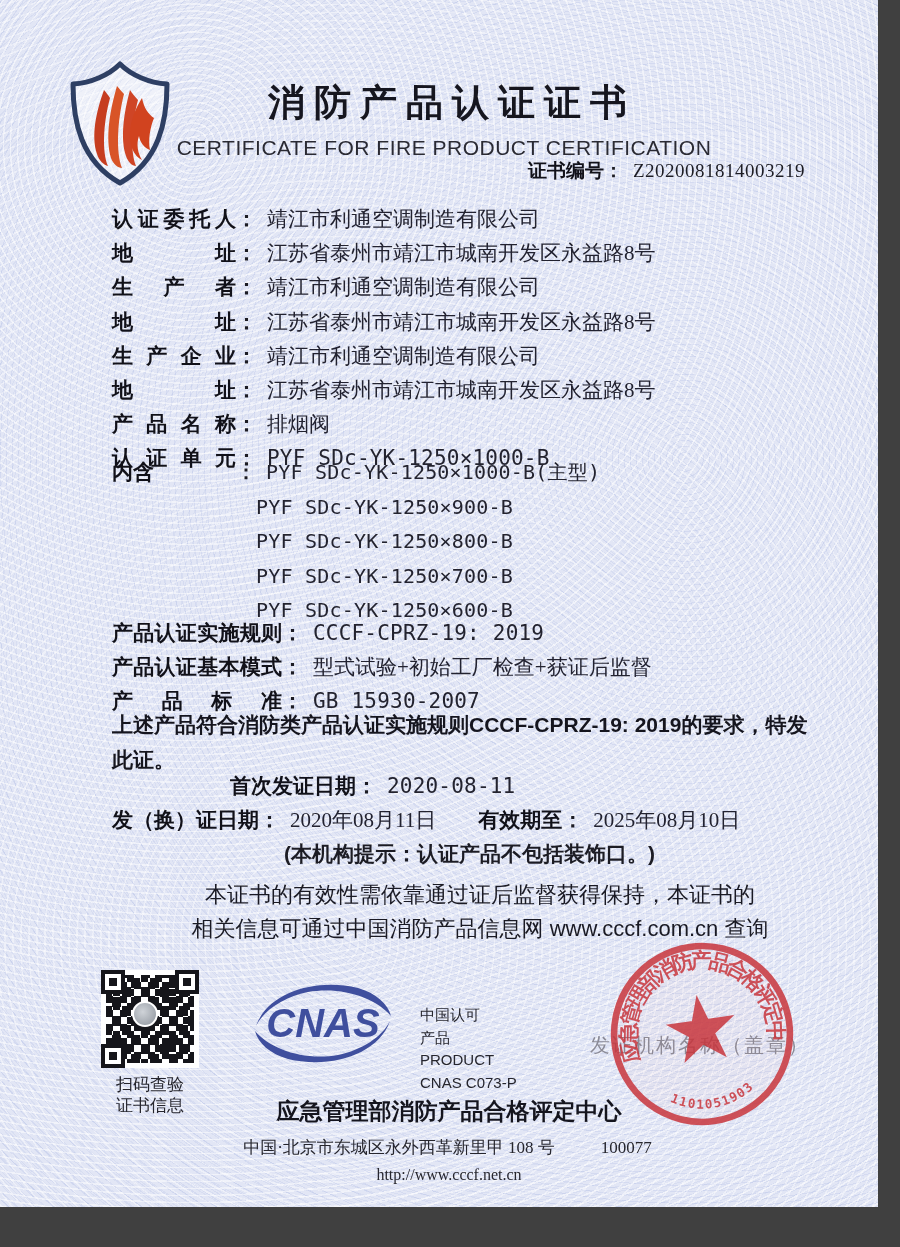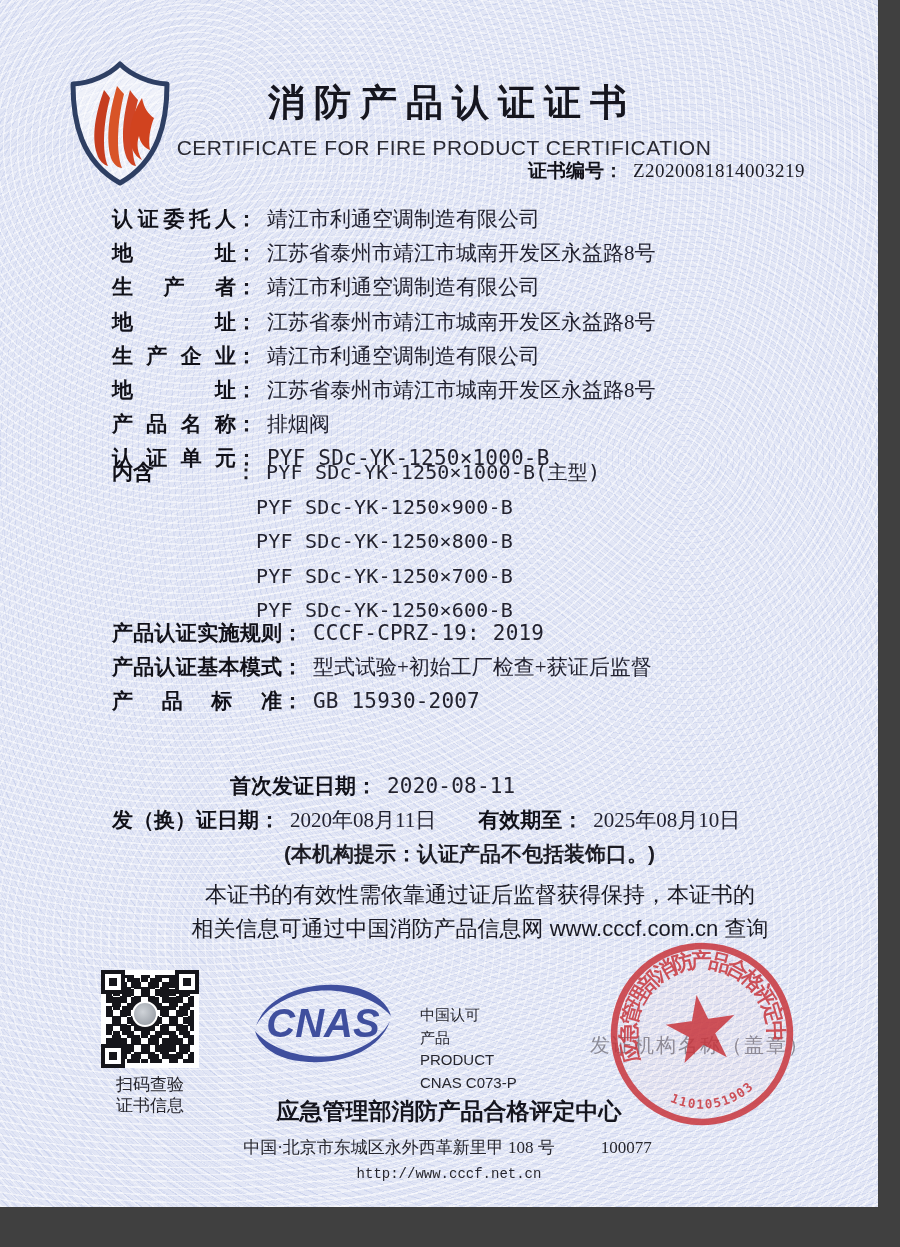--- a/index.html
+++ b/index.html
@@ -85,21 +85,21 @@
   .seal-label { position:absolute; left:590px; top:1032px; font-size:20px; color:#8b8b97;
                 font-family:"Liberation Serif", serif; letter-spacing:2px; }
   .seal { position:absolute; left:606px; top:938px; width:192px; height:192px; }
   
   .footer-name { position:absolute; left:0; right:0; top:1096px; text-align:center; padding-left:20px;
                  font-size:23px; font-weight:bold; color:#15151e; }
   .footer-addr { position:absolute; left:0; right:0; top:1136px; text-align:center; padding-left:17px;
                  font-size:17px; font-family:"Liberation Serif", serif; color:#26262e; }
   .footer-addr .post { margin-left:46px; }
   .footer-url { position:absolute; left:0; right:0; top:1166px; text-align:center; padding-left:20px;
-                font-size:14px; font-family:Liberation Mono, monospace; color:#26262e; }
+                font-size:16px; font-family:Liberation Serif, serif; color:#26262e; }
 </style>
 </head>
 <body>
 
 <div class="page">
 <div class="cert">
 
   <div class="logo">
     <svg width="120" height="160" viewBox="0 0 120 160">
       <path d="M60,8 C49,19 31,27 13,28 C13,66 21,105 60,127 C99,105 107,66 107,28 C89,27 71,19 60,8 Z" fill="rgba(255,255,255,0.45)" stroke="#2e3f63" stroke-width="5" stroke-linejoin="round"></path>
@@ -135,20 +135,24 @@
     <div class="model-line"><span class="val-code">PYF SDc-YK-1250×700-B</span></div>
     <div class="model-line"><span class="val-code">PYF SDc-YK-1250×600-B</span></div>
   </div>
 
   <div class="sec sec-rules">
     <div><span class="lbl lbl-wide">产品认证实施规则</span><span class="colon">：</span><span class="val-code">CCCF-CPRZ-19: 2019</span></div>
     <div><span class="lbl lbl-wide">产品认证基本模式</span><span class="colon">：</span><span class="val">型式试验+初始工厂检查+获证后监督</span></div>
     <div><span class="lbl lbl-wide">产品标准</span><span class="colon">：</span><span class="val-code">GB 15930-2007</span></div>
   </div>
 
+  <div class="sec sec-statement">
+    <div>上述产品符合消防类产品认证实施规则CCCF-CPRZ-19: 2019的要求，特发</div>
+    <div>此证。</div>
+  </div>
 
   <div class="sec sec-first">
     <span class="ind"></span><span class="b">首次发证日期</span><span class="colon">：</span><span class="val-code">2020-08-11</span>
   </div>
   <div class="sec sec-issue">
     <span class="b">发（换）证日期</span><span class="colon">：</span><span class="val">2020年08月11日</span><span class="gap"></span><span class="b">有效期至</span><span class="colon">：</span><span class="val">2025年08月10日</span>
   </div>
   <div class="sec sec-validity">
     <div>本证书的有效性需依靠通过证后监督获得保持，本证书的</div>
     <div>相关信息可通过中国消防产品信息网 www.cccf.com.cn 查询</div>

